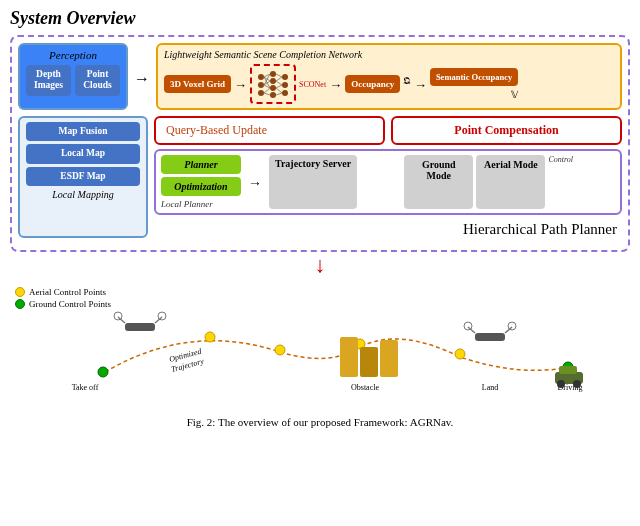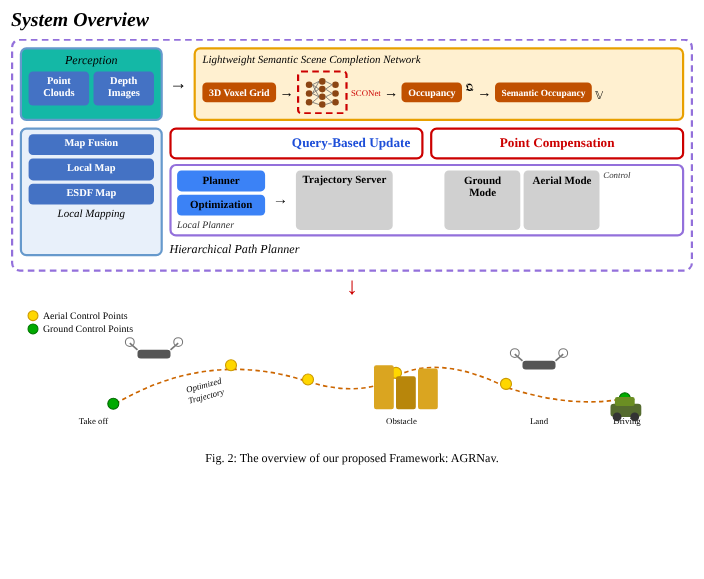--- a/index.html
+++ b/index.html
@@ -43,23 +43,23 @@
     .top-row {
       display: flex;
       gap: 6px;
       margin-bottom: 6px;
     }
 
     
     .perception-box {
       border: 2px solid #6699CC;
       border-radius: 6px;
-      background: #14b8a6;
+      background: #3b82f6;
       padding: 4px 6px;
-      width: 130px;
+      width: 110px;
       flex-shrink: 0;
     }
 
     .perception-label {
       font-style: italic;
       font-size: 11px;
       text-align: center;
       margin-bottom: 4px;
     }
 
@@ -165,23 +165,23 @@
       display: flex;
       gap: 6px;
     }
 
     .query-box {
       background: white;
       border: 2.5px solid #CC0000;
       border-radius: 6px;
       padding: 5px 10px;
       font-size: 12px;
-      font-weight: bold;
-      color: #1d4ed8;
-      text-align: right;
+      font-weight: normal;
+      color: #c2410c;
+      text-align: left;
       flex: 1;
     }
 
     .speed-box {
       background: white;
       border: 2.5px solid #CC0000;
       border-radius: 6px;
       padding: 5px 10px;
       font-size: 12px;
       font-weight: bold;
@@ -200,26 +200,27 @@
     }
 
     .planner-col {
       display: flex;
       flex-direction: column;
       gap: 3px;
       width: 80px;
     }
 
     .gray-box {
-      background: #3b82f6;
+      background: #84cc16;
       border-radius: 4px;
       padding: 4px 6px;
       font-size: 10px;
       text-align: center;
       font-weight: bold;
+      font-style: italic;
     }
 
     .local-planner-label {
       font-size: 9px;
       font-style: italic;
       color: #333;
     }
 
     .trajectory-col {
       flex: 1;
@@ -255,39 +256,38 @@
 
     .control-label {
       font-size: 8px;
       text-align: center;
       font-style: italic;
       color: #333;
     }
 
     
     .hpp-label {
-      font-style: italic;
-      font-size: 11px;
-      text-align: left;
+      font-size: 15px;
+      text-align: right;
       margin-top: 2px;
       padding-right: 5px;
     }
 
     
     .illustration {
       width: 100%;
       height: 130px;
       position: relative;
       margin-top: 4px;
     }
 
     
     .legend {
       position: absolute;
-      left: 15px;
+      left: 5px;
       top: 5px;
       font-size: 9px;
     }
 
     .legend-item {
       display: flex;
       align-items: center;
       gap: 4px;
       margin-bottom: 2px;
     }
@@ -339,22 +339,22 @@
   <div class="title">System Overview</div>
 
   <div class="diagram-area">
     <div class="system-box">
 
       <div class="top-row">
 
         <div class="perception-box">
           <div class="perception-label">Perception</div>
           <div class="perception-items">
+            <div class="blue-box">Depth Images</div>
             <div class="blue-box">Point Clouds</div>
-            <div class="blue-box">Depth Images</div>
           </div>
         </div>
 
         <div style="display:flex;align-items:center;">
           <span style="font-size:16px;">→</span>
         </div>
 
         <div class="lsscn-box">
           <div class="lsscn-label">Lightweight Semantic Scene Completion Network</div>
           <div class="lsscn-row">
@@ -390,21 +390,21 @@
                 <line x1="21" y1="26" x2="27" y2="24" stroke="#666" stroke-width="0.7"></line>
               </svg>
             </div>
             <div style="font-size:8px;color:#CC0000;text-align:center;">SCONet</div>
             <span style="font-size:13px;">→</span>
             <div style="display:flex;flex-direction:row;gap:3px;">
               <div class="orange-box">Occupancy</div>
               <span style="font-size:10px;text-align:center;">𝕼</span>
             </div>
             <span style="font-size:13px;">→</span>
-            <div style="display:flex;flex-direction:row;gap:3px;align-items:flex-end;">
+            <div style="display:flex;flex-direction:column;gap:3px;align-items:flex-end;">
               <div class="orange-box" style="font-size:8.5px;">Semantic Occupancy</div>
               <span style="font-size:10px;">𝕍</span>
             </div>
           </div>
         </div>
       </div>
 
       <div class="middle-row">
 
         <div class="local-mapping-box">

